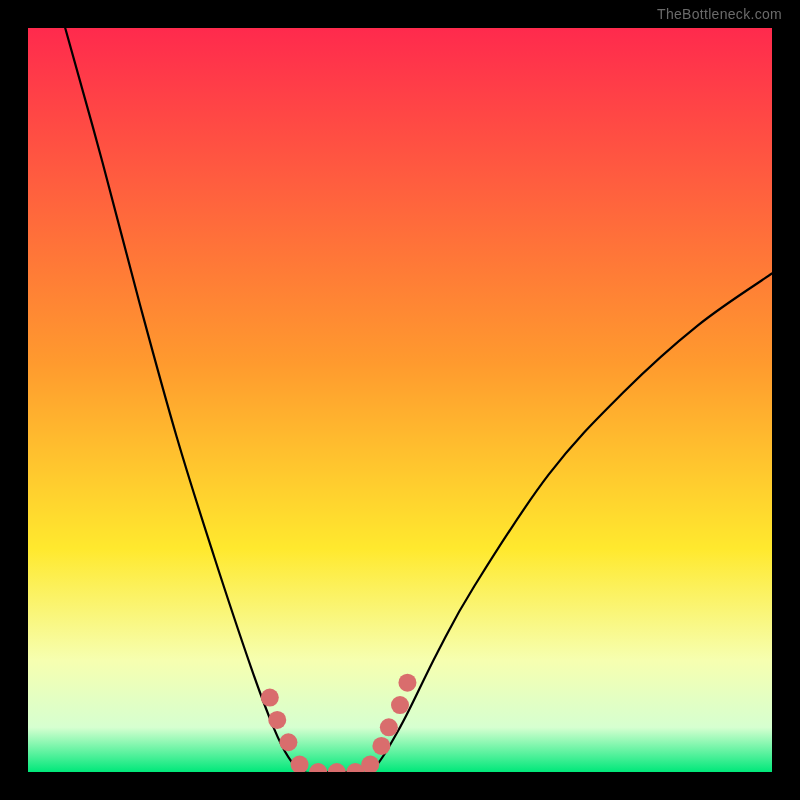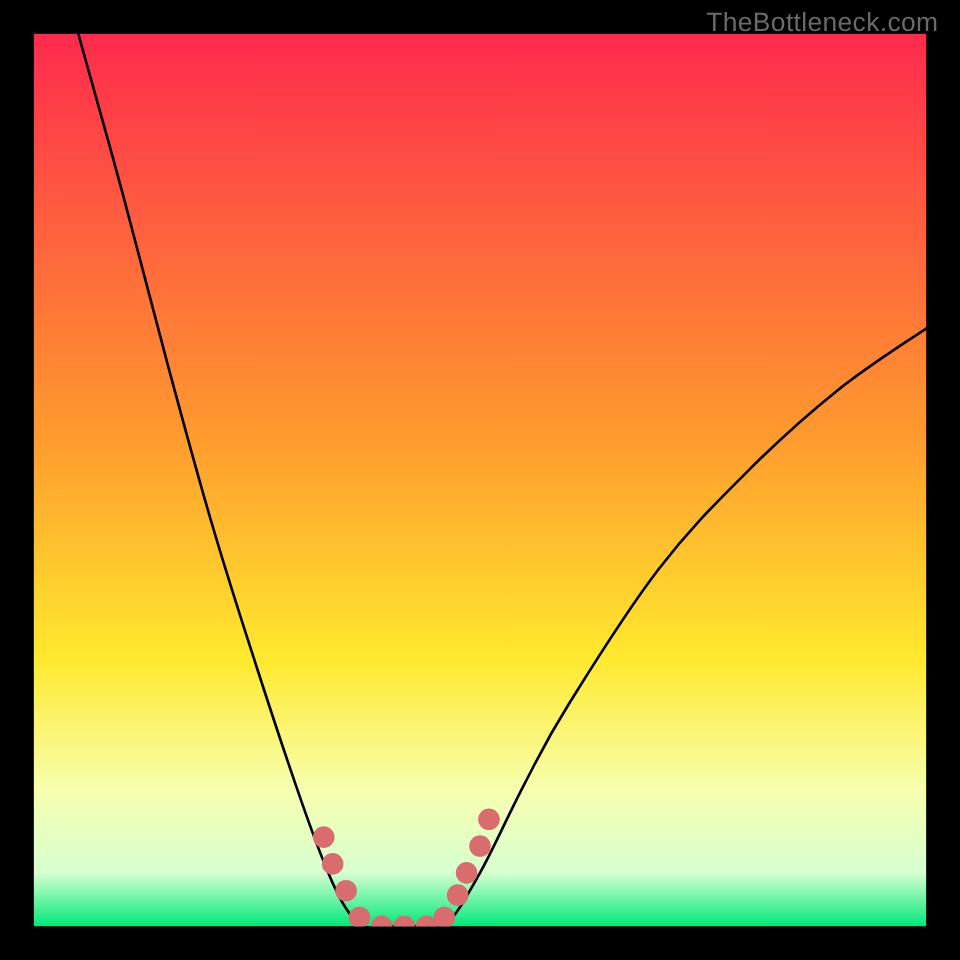--- a/index.html
+++ b/index.html
@@ -24,21 +24,21 @@
   .plot-bg {
     width: 100%;
     height: 100%;
     display: block;
   }
 
   .watermark {
     position: absolute;
     top: 6px;
     right: 18px;
-    font-size: 22px;
+    font-size: 14px;
     font-weight: 500;
     color: #6a6a6a;
     letter-spacing: 0.3px;
     font-family: Arial, Helvetica, sans-serif;
   }
 </style>
 </head>
 <body>
 
 <div class="frame">

